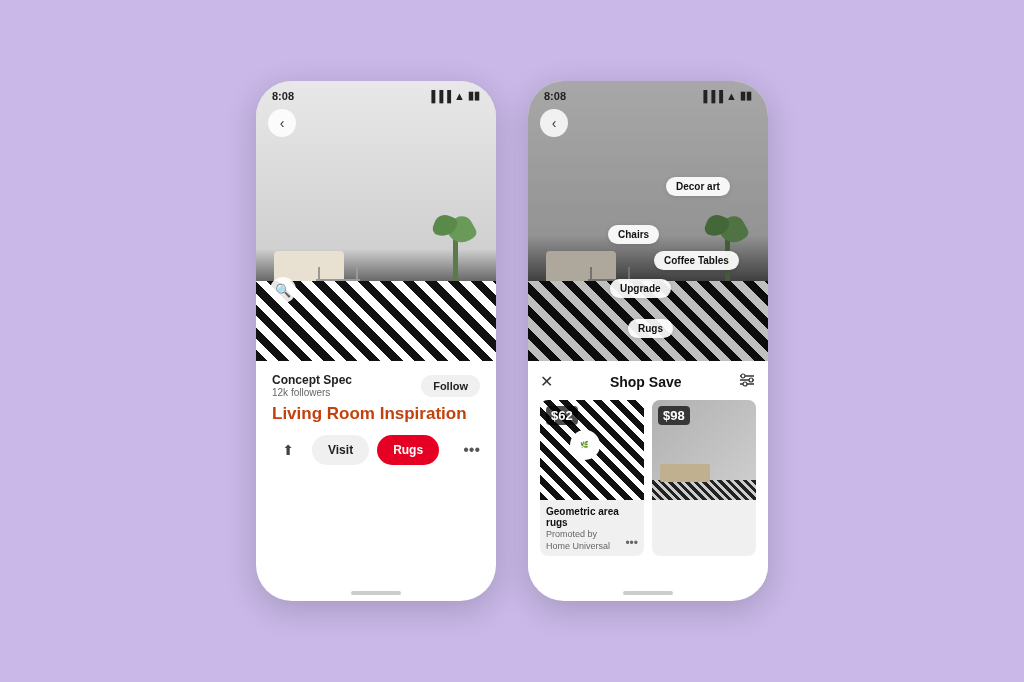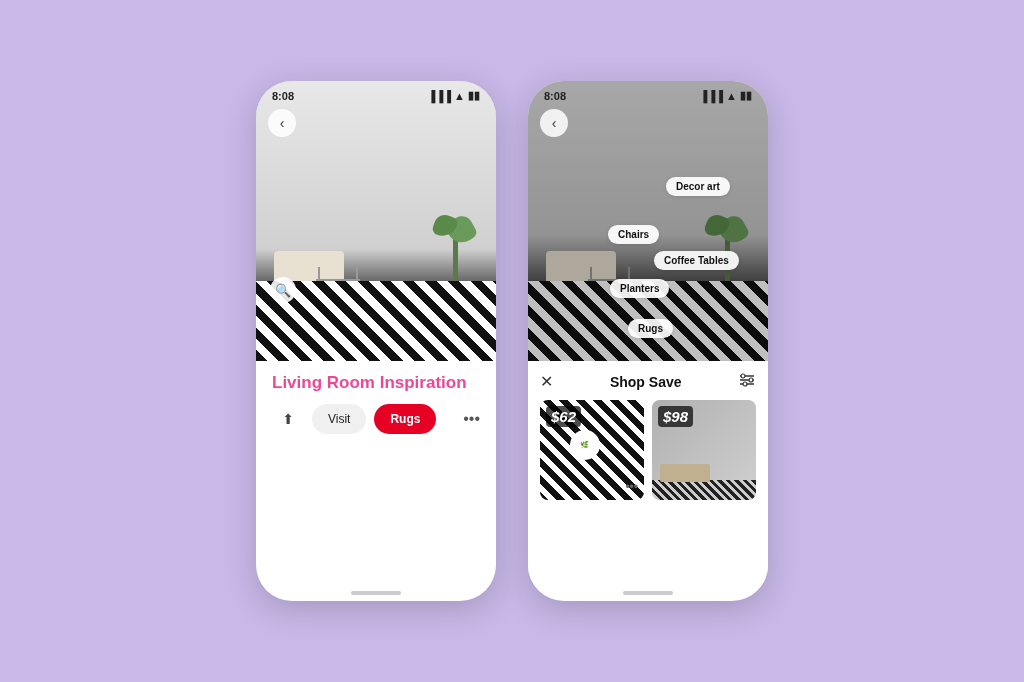--- a/index.html
+++ b/index.html
@@ -145,21 +145,21 @@
       padding: 5px 12px;
       font-size: 11px;
       font-weight: 600;
       cursor: pointer;
       color: #222;
     }
 
     .pin-title {
       font-size: 17px;
       font-weight: 700;
-      color: #ec4899;
+      color: #c2410c;
       line-height: 1.2;
     }
 
     .pin-desc {
       font-size: 11px;
       color: #555;
       line-height: 1.4;
     }
 
     .action-row {
@@ -179,21 +179,21 @@
       color: #444;
       cursor: pointer;
     }
 
     .visit-btn {
       background: #f0f0f0;
       border: none;
       border-radius: 20px;
       padding: 8px 16px;
       font-size: 12px;
-      font-weight: 400;
+      font-weight: 700;
       cursor: pointer;
       color: #222;
     }
 
     .save-btn {
       background: #e60023;
       border: none;
       border-radius: 20px;
       padding: 8px 16px;
       font-size: 12px;
@@ -303,25 +303,24 @@
     .product-img-room {
       background: linear-gradient(135deg, #b0b0b0 0%, #d0d0d0 100%);
     }
 
     .price-badge {
       position: absolute;
       top: 6px;
       left: 6px;
       background: rgba(0,0,0,0.7);
       color: #fff;
-      font-size: 15px;
+      font-size: 13px;
       font-weight: 700;
       padding: 2px 5px;
       border-radius: 4px;
-      font-style: italic;
     }
 
     .product-info {
       padding: 6px 6px 4px;
     }
 
     .product-name {
       font-size: 10px;
       font-weight: 600;
       color: #111;
@@ -381,20 +380,27 @@
 
       <div class="rug-area"></div>
     </div>
     <div class="back-btn">
       <span>‹</span>
     </div>
     <div class="lens-icon">🔍</div>
   </div>
 
   <div class="phone-info">
+    <div class="user-row">
+      <div>
+        <div class="user-name">Concept Spec</div>
+        <div class="user-followers">12k followers</div>
+      </div>
+      <button class="follow-btn">Follow</button>
+    </div>
 
     <div class="pin-title">Living Room Inspiration</div>
 
     <div class="action-row">
       <div class="share-icon">⬆</div>
       <button class="visit-btn">Visit</button>
       <button class="save-btn">Rugs</button>
       <div class="more-icon">•••</div>
     </div>
   </div>
@@ -430,21 +436,21 @@
 
     <div class="dark-overlay"></div>
 
     <div class="back-btn">
       <span>‹</span>
     </div>
 
     <div class="tag" style="top:96px;left:138px;">Decor art</div>
     <div class="tag" style="top:144px;left:80px;">Chairs</div>
     <div class="tag" style="top:170px;left:126px;">Coffee Tables</div>
-    <div class="tag" style="top:198px;left:82px;">Planters</div>
+    <div class="tag" style="top:198px;left:82px;">Upgrade</div>
     <div class="tag" style="top:238px;left:100px;">Rugs</div>
   </div>
 
   <div class="shop-panel">
     <div class="shop-header">
       <span class="shop-close">✕</span>
       <span class="shop-title">Shop Save</span>
       <span class="shop-filter">
         <svg width="18" height="18" viewBox="0 0 18 18" fill="none" xmlns="http://www.w3.org/2000/svg">
           <line x1="2" y1="5" x2="16" y2="5" stroke="#333" stroke-width="1.5"></line>
@@ -458,20 +464,24 @@
     </div>
 
     <div class="shop-products">
 
       <div class="product-card" style="position:relative;">
         <div class="product-img product-img-rug">
 
           <div style="position:absolute;top:30px;left:30px;width:30px;height:30px;background:#fff;border-radius:50%;display:flex;align-items:center;justify-content:center;font-size:7px;color:#555;">🌿</div>
         </div>
         <div class="price-badge">$62</div>
+        <div class="product-info">
+          <div class="product-name">Geometric area rugs</div>
+          <div class="product-sub" style="font-size:9px;color:#666;line-height:1.3;">Promoted by<br>Home Universal</div>
+        </div>
         <div class="product-more">•••</div>
       </div>
 
       <div class="product-card" style="position:relative;">
         <div class="product-img product-img-room">
 
           <div style="position:absolute;bottom:0;left:0;right:0;height:20px;background:repeating-linear-gradient(45deg,#222 0,#222 3px,#ccc 3px,#ccc 6px);"></div>
           <div style="position:absolute;bottom:18px;left:8px;width:50px;height:18px;background:#c0b090;border-radius:2px;"></div>
         </div>
         <div class="price-badge">$98</div>

